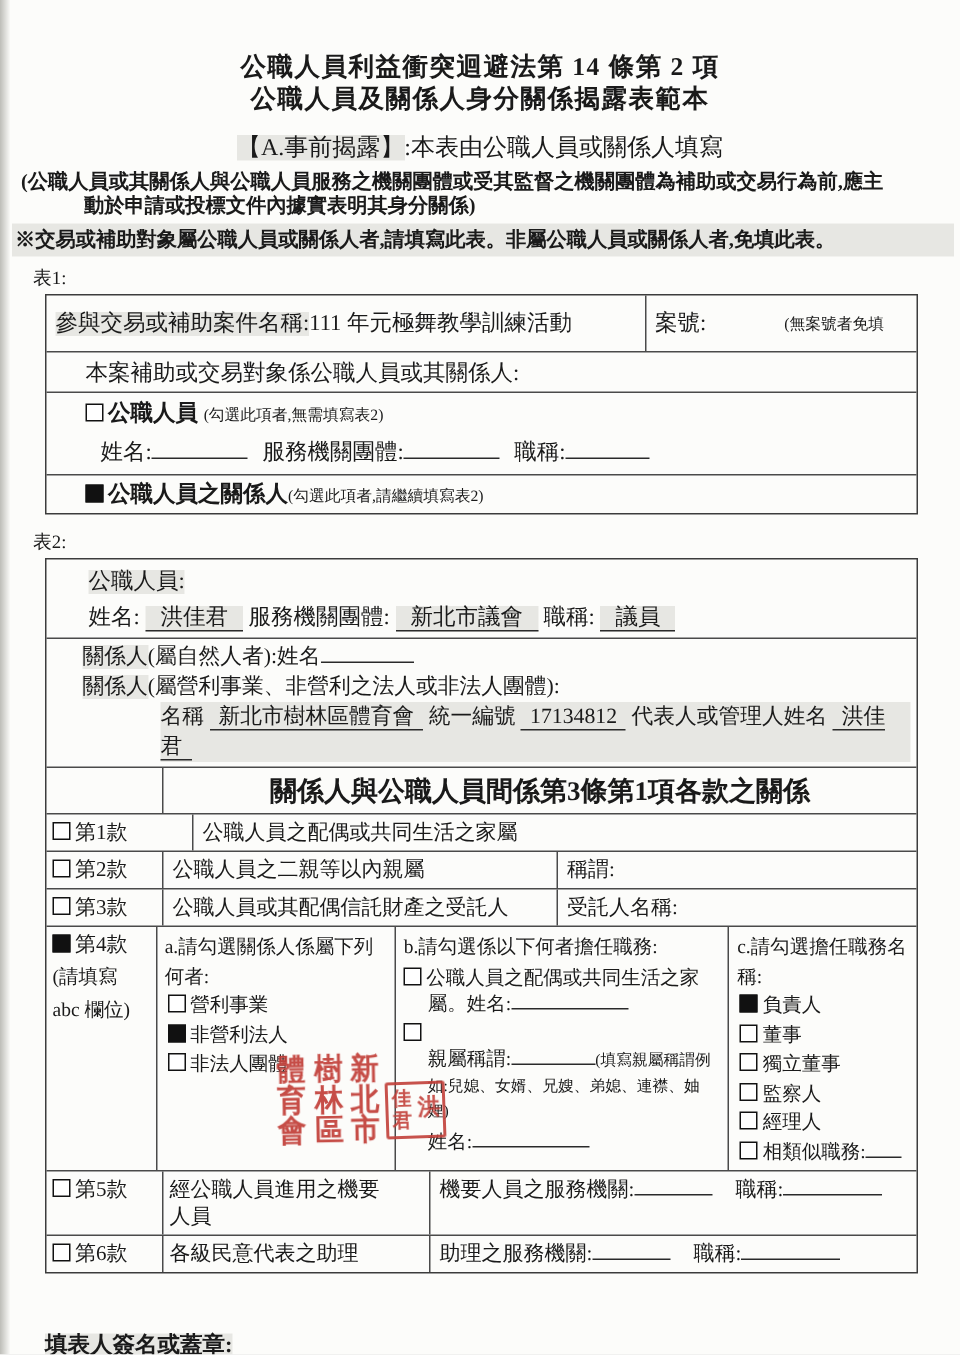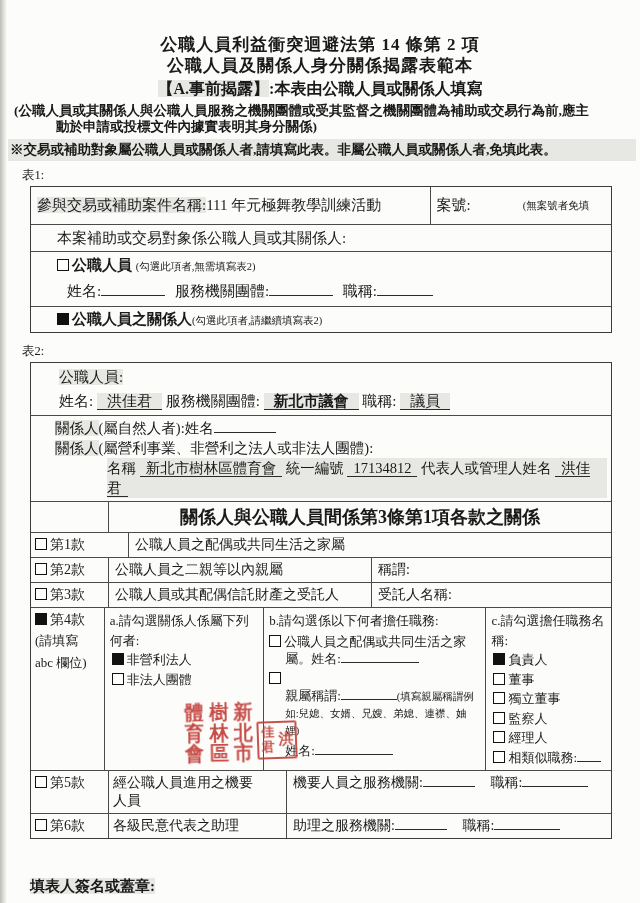--- a/index.html
+++ b/index.html
@@ -20,21 +20,21 @@
   .hl{background:#e7e7e3;}
   .u{border-bottom:1px solid #2a2a2a;}
   .blank{display:inline-block;border-bottom:1px solid #2a2a2a;height:12px;vertical-align:baseline;}
   .cb{display:inline-block;width:12px;height:12px;border:1.5px solid #111;background:#fff;
       vertical-align:-1px;margin-right:3px;box-sizing:border-box;}
   .cb.checked{background:#111;}
   .small{font-size:10.5px;}
   
   .hdr{width:100%;text-align:center;padding-top:34px;line-height:1.25;}
   .hdr .t1,.hdr .t2{font-size:17px;font-weight:bold;letter-spacing:1px;}
-  .hdr .t3{font-size:16px;font-weight:bold;margin-top:2px;}
+  .hdr .t3{font-size:16px;font-weight:normal;margin-top:12px;}
   .pre-note{font-size:13.5px;margin:4px 8px 0 14px;line-height:1.25;font-weight:bold;}
   .pre-note .l2{margin-left:42px;}
   .notice{margin:3px 4px 0 8px;font-size:13.5px;font-weight:bold;padding:2px 2px;}
   .tbl-label{margin:6px 0 2px 22px;font-size:12.5px;}
   
   .tbl{margin-left:30px;width:582px;border:1.6px solid #3c3c3c;box-sizing:border-box;font-size:15px;}
   .trow{display:flex;border-top:1px solid #4a4a4a;box-sizing:border-box;}
   .trow:first-child{border-top:none;}
   .tcell{box-sizing:border-box;padding:3px 6px;}
   .bl{border-left:1px solid #4a4a4a;}
@@ -137,21 +137,21 @@
 
   <div class="tbl-label" style="margin-top:10px;">表2:</div>
   <div class="tbl">
     <div class="trow">
       <div class="tcell w-full" style="padding:2px 4px;">
         <div class="t2-head1"><span class="hl">公職人員:</span></div>
         <div class="t2-head1">
           <span>姓名:</span>
           <span class="u hl" style="padding:0 10px;">洪佳君</span>
           <span>服務機關團體:</span>
-          <span class="u hl" style="padding:0 10px;font-weight:bold;">新北市議會</span>
+          <span class="u hl" style="padding:0 10px;">新北市議會</span>
           <span>職稱:</span>
           <span class="u hl" style="padding:0 10px;">議員</span>
         </div>
       </div>
     </div>
     <div class="trow">
       <div class="tcell t2-head2 w-full">
         <div>
           <span class="hl">關係人</span><span>(屬自然人者):姓名</span><span class="blank" style="width:62px;"></span>
         </div>
@@ -192,20 +192,21 @@
     </div>
 
     <div class="relrow">
       <div class="col-clause">
         <div><span class="cb checked"></span><span>第4款</span></div>
         <div class="clause-note">(請填寫</div>
         <div class="clause-note">abc 欄位)</div>
       </div>
       <div class="cell-abc bl w158">
         <div>a.請勾選關係人係屬下列何者:</div>
+        <div class="item"><span class="cb"></span><span>營利事業</span></div>
         <div class="item"><span class="cb checked"></span><span>非營利法人</span></div>
         <div class="item"><span class="cb"></span><span>非法人團體</span></div>
       </div>
       <div class="cell-abc bl w225">
         <div>b.請勾選係以下何者擔任職務:</div>
         <div class="hang"><span class="cb"></span><span>公職人員之配偶或共同生活之家屬。姓名:</span><span class="blank" style="width:78px;"></span></div>
         <div class="hang"><span class="cb"></span></div>
         <div style="padding-left:16px;line-height:1.3;">
           <span>親屬稱謂:</span><span class="blank" style="width:56px;"></span><span class="subsmall">(填寫親屬稱謂例如:兒媳、女婿、兄嫂、弟媳、連襟、妯娌)</span>
         </div>

